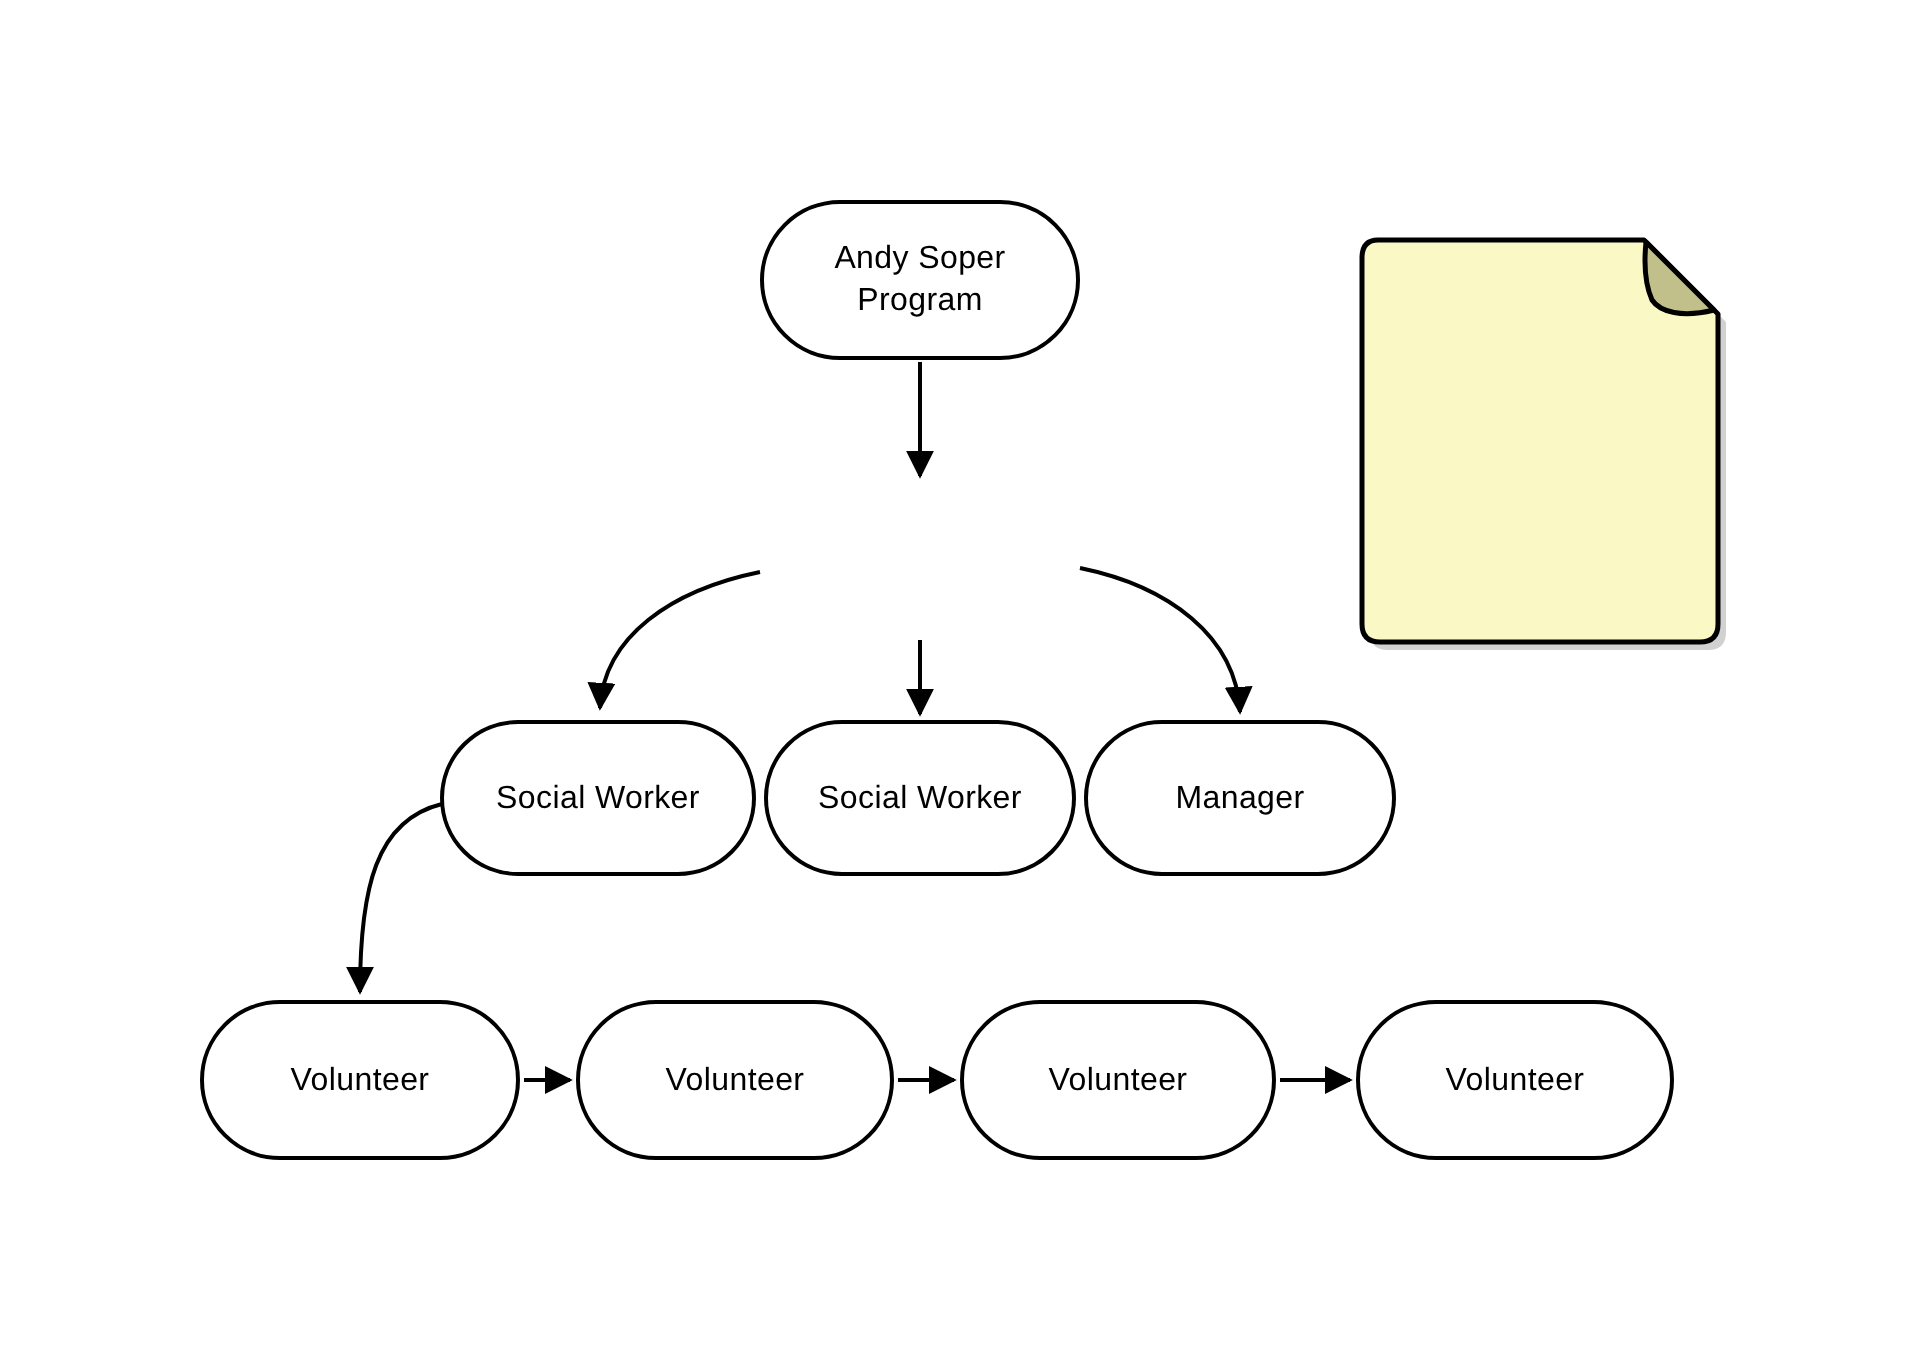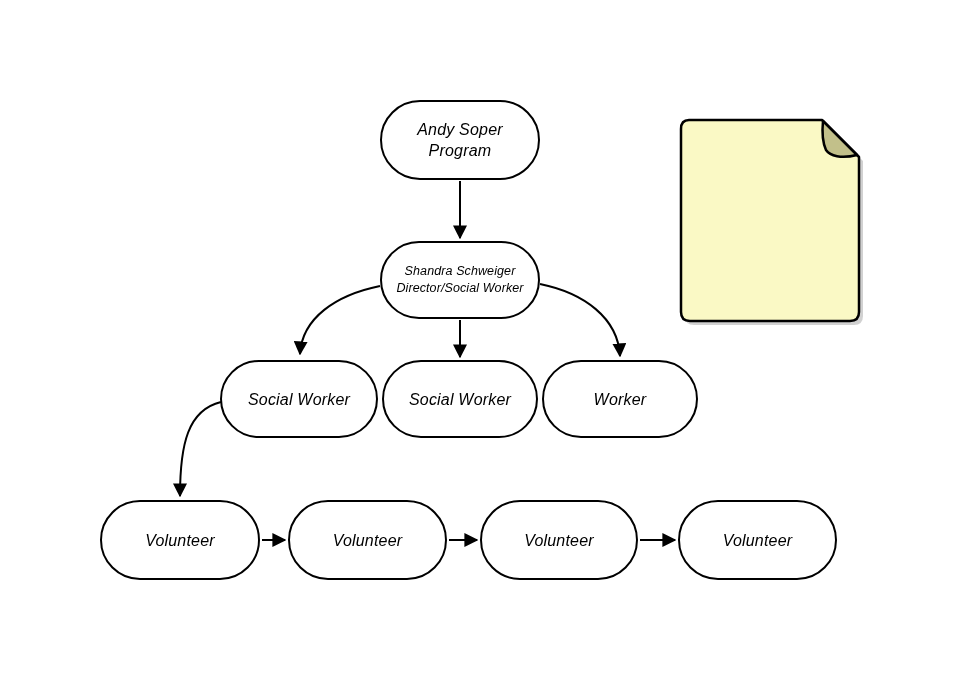--- a/index.html
+++ b/index.html
@@ -20,21 +20,20 @@
   .node {
     position: absolute;
     box-sizing: border-box;
     background: #ffffff;
     border: 2px solid #000000;
     border-radius: 40px;
     display: flex;
     align-items: center;
     justify-content: center;
     text-align: center;
-    font-style: italic;
   }
   .node .label {
     white-space: pre-line;
     font-size: 16px;
     line-height: 21px;
     letter-spacing: 0.2px;
   }
   .node.small .label {
     font-size: 12.5px;
     line-height: 17px;
@@ -89,35 +88,31 @@
       <path d="M689,120 L822,120 L859,157 L859,312 Q859,321 850,321 L690,321 Q681,321 681,312 L681,129 Q681,120 689,120 Z" stroke="#000000" stroke-width="2.5" stroke-linejoin="round" fill="#FAF9C5"></path>
       <path d="M823,121 L857,155 C841,159 830,156 826,150 C822,141 822,131 823,121 Z" stroke="#000000" stroke-width="2.5" stroke-linejoin="round" fill="#C2C08A"></path>
     </g>
   </svg>
 
   <div class="node" id="node-andy">
     <span class="label">Andy Soper
 Program</span>
   </div>
 
-  <div class="node small" id="node-shandra">
-    <span class="label">Shandra Schweiger
-Director/Social Worker</span>
-  </div>
 
   <div class="node" id="node-sw1">
     <span class="label">Social Worker</span>
   </div>
 
   <div class="node" id="node-sw2">
     <span class="label">Social Worker</span>
   </div>
 
   <div class="node" id="node-intern">
-    <span class="label">Worker</span>
+    <span class="label">Manager</span>
   </div>
 
   <div class="node" id="node-vol1">
     <span class="label">Volunteer</span>
   </div>
 
   <div class="node" id="node-vol2">
     <span class="label">Volunteer</span>
   </div>
 

